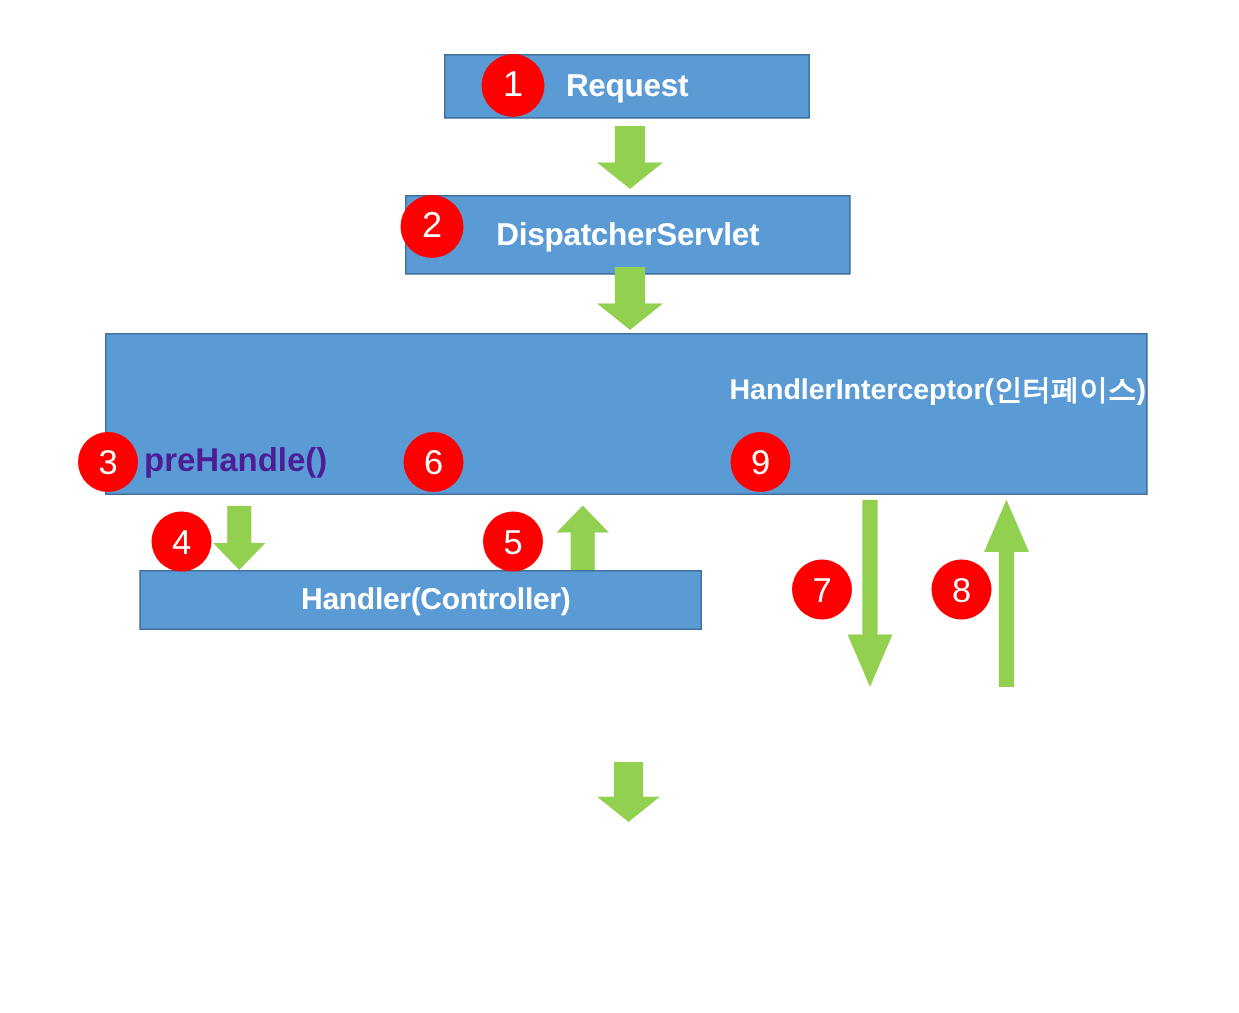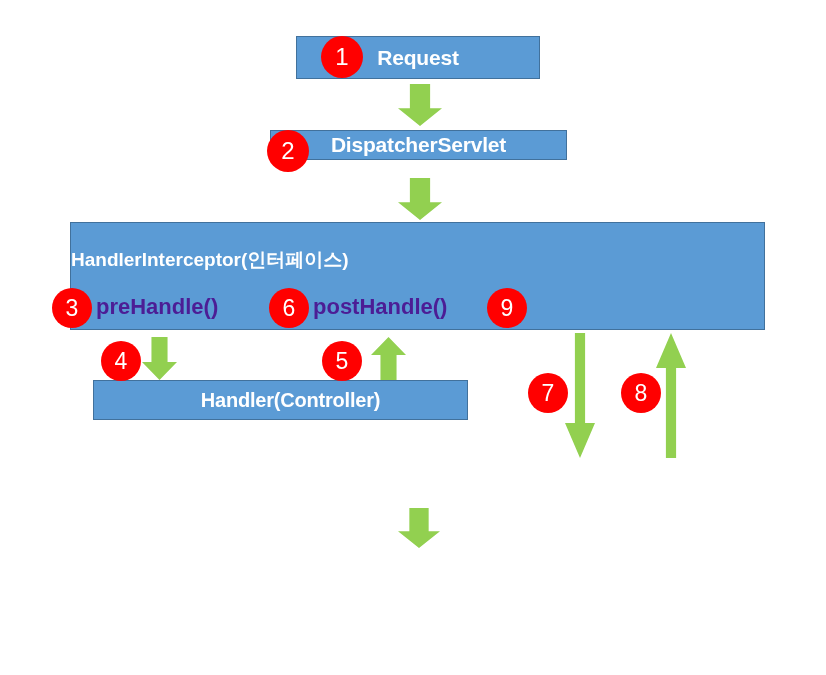--- a/index.html
+++ b/index.html
@@ -42,21 +42,21 @@
     background: #5B9BD5;
     border: 1px solid #41719C;
     box-sizing: border-box;
     display: block;
   }
   .interceptor-title {
     position: absolute;
     left: 0;
     right: 0;
     top: 24px;
-    text-align: left;
+    text-align: right;
     color: #ffffff;
     font-weight: bold;
     font-size: 19px;
     white-space: nowrap;
   }
   .method {
     position: absolute;
     color: #4c1d95;
     font-weight: bold;
     font-size: 22px;
@@ -101,33 +101,32 @@
 
   <div class="box" style="left:296px; top:36px; width:244px; height:43px; font-size:21px;">
     <span class="box-label">Request</span>
   </div>
   <div class="badge" style="left:321px; top:36px; width:42px; height:42px; font-size:24px;">
     <span>1</span>
   </div>
 
   <div class="arrow arrow-down" style="left:398px; top:84px; width:44px; height:42px;"></div>
 
-  <div class="box" style="left:270px; top:130px; width:297px; height:30px; font-size:21px;">
+  <div class="box" style="left:270px; top:130px; width:297px; height:53px; font-size:21px;">
     <span class="box-label">DispatcherServlet</span>
   </div>
   <div class="badge" style="left:267px; top:130px; width:42px; height:42px; font-size:24px;">
     <span>2</span>
   </div>
 
   <div class="arrow arrow-down" style="left:398px; top:178px; width:44px; height:42px;"></div>
 
   <div class="interceptor" style="left:70px; top:222px; width:695px; height:108px;">
     <div class="interceptor-title">HandlerInterceptor(인터페이스)</div>
     <div class="method" style="left:25px; top:71px;">preHandle()</div>
-    <div class="method" style="left:242px; top:71px;">postHandle()</div>
   </div>
   <div class="badge" style="left:52px; top:288px; width:40px; height:40px; font-size:23px;">
     <span>3</span>
   </div>
   <div class="badge" style="left:269px; top:288px; width:40px; height:40px; font-size:23px;">
     <span>6</span>
   </div>
   <div class="badge" style="left:487px; top:288px; width:40px; height:40px; font-size:23px;">
     <span>9</span>
   </div>

